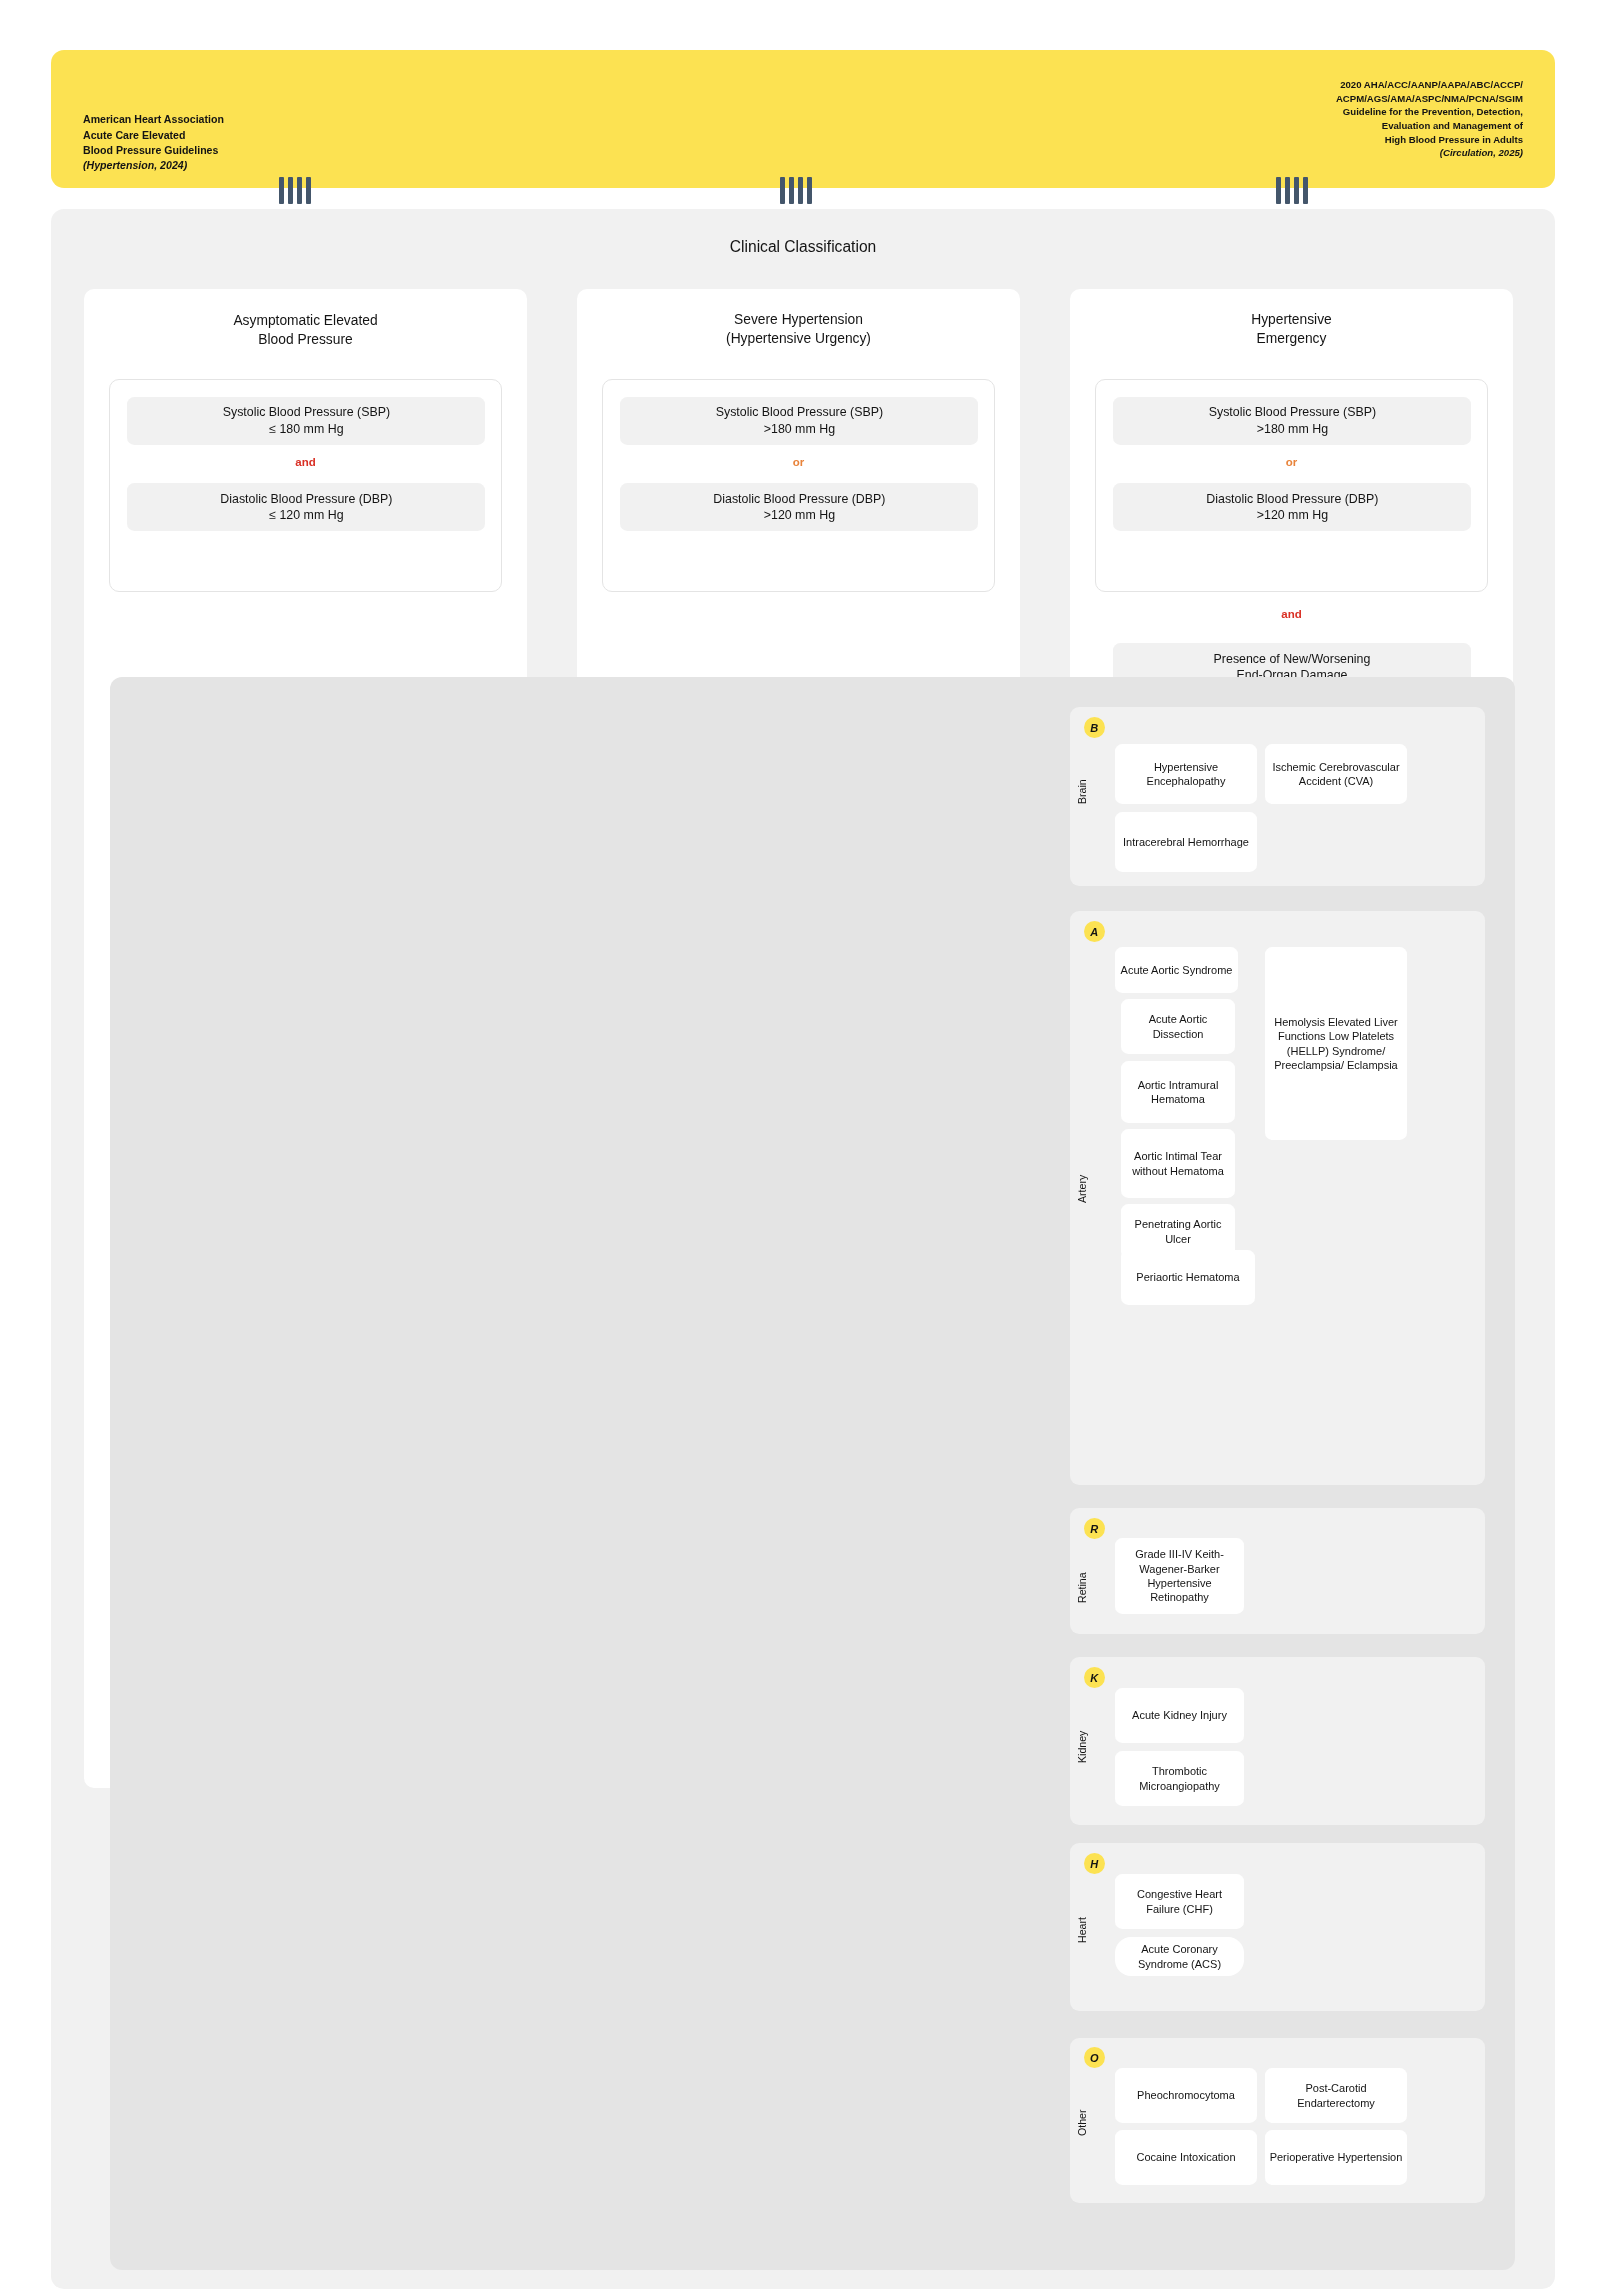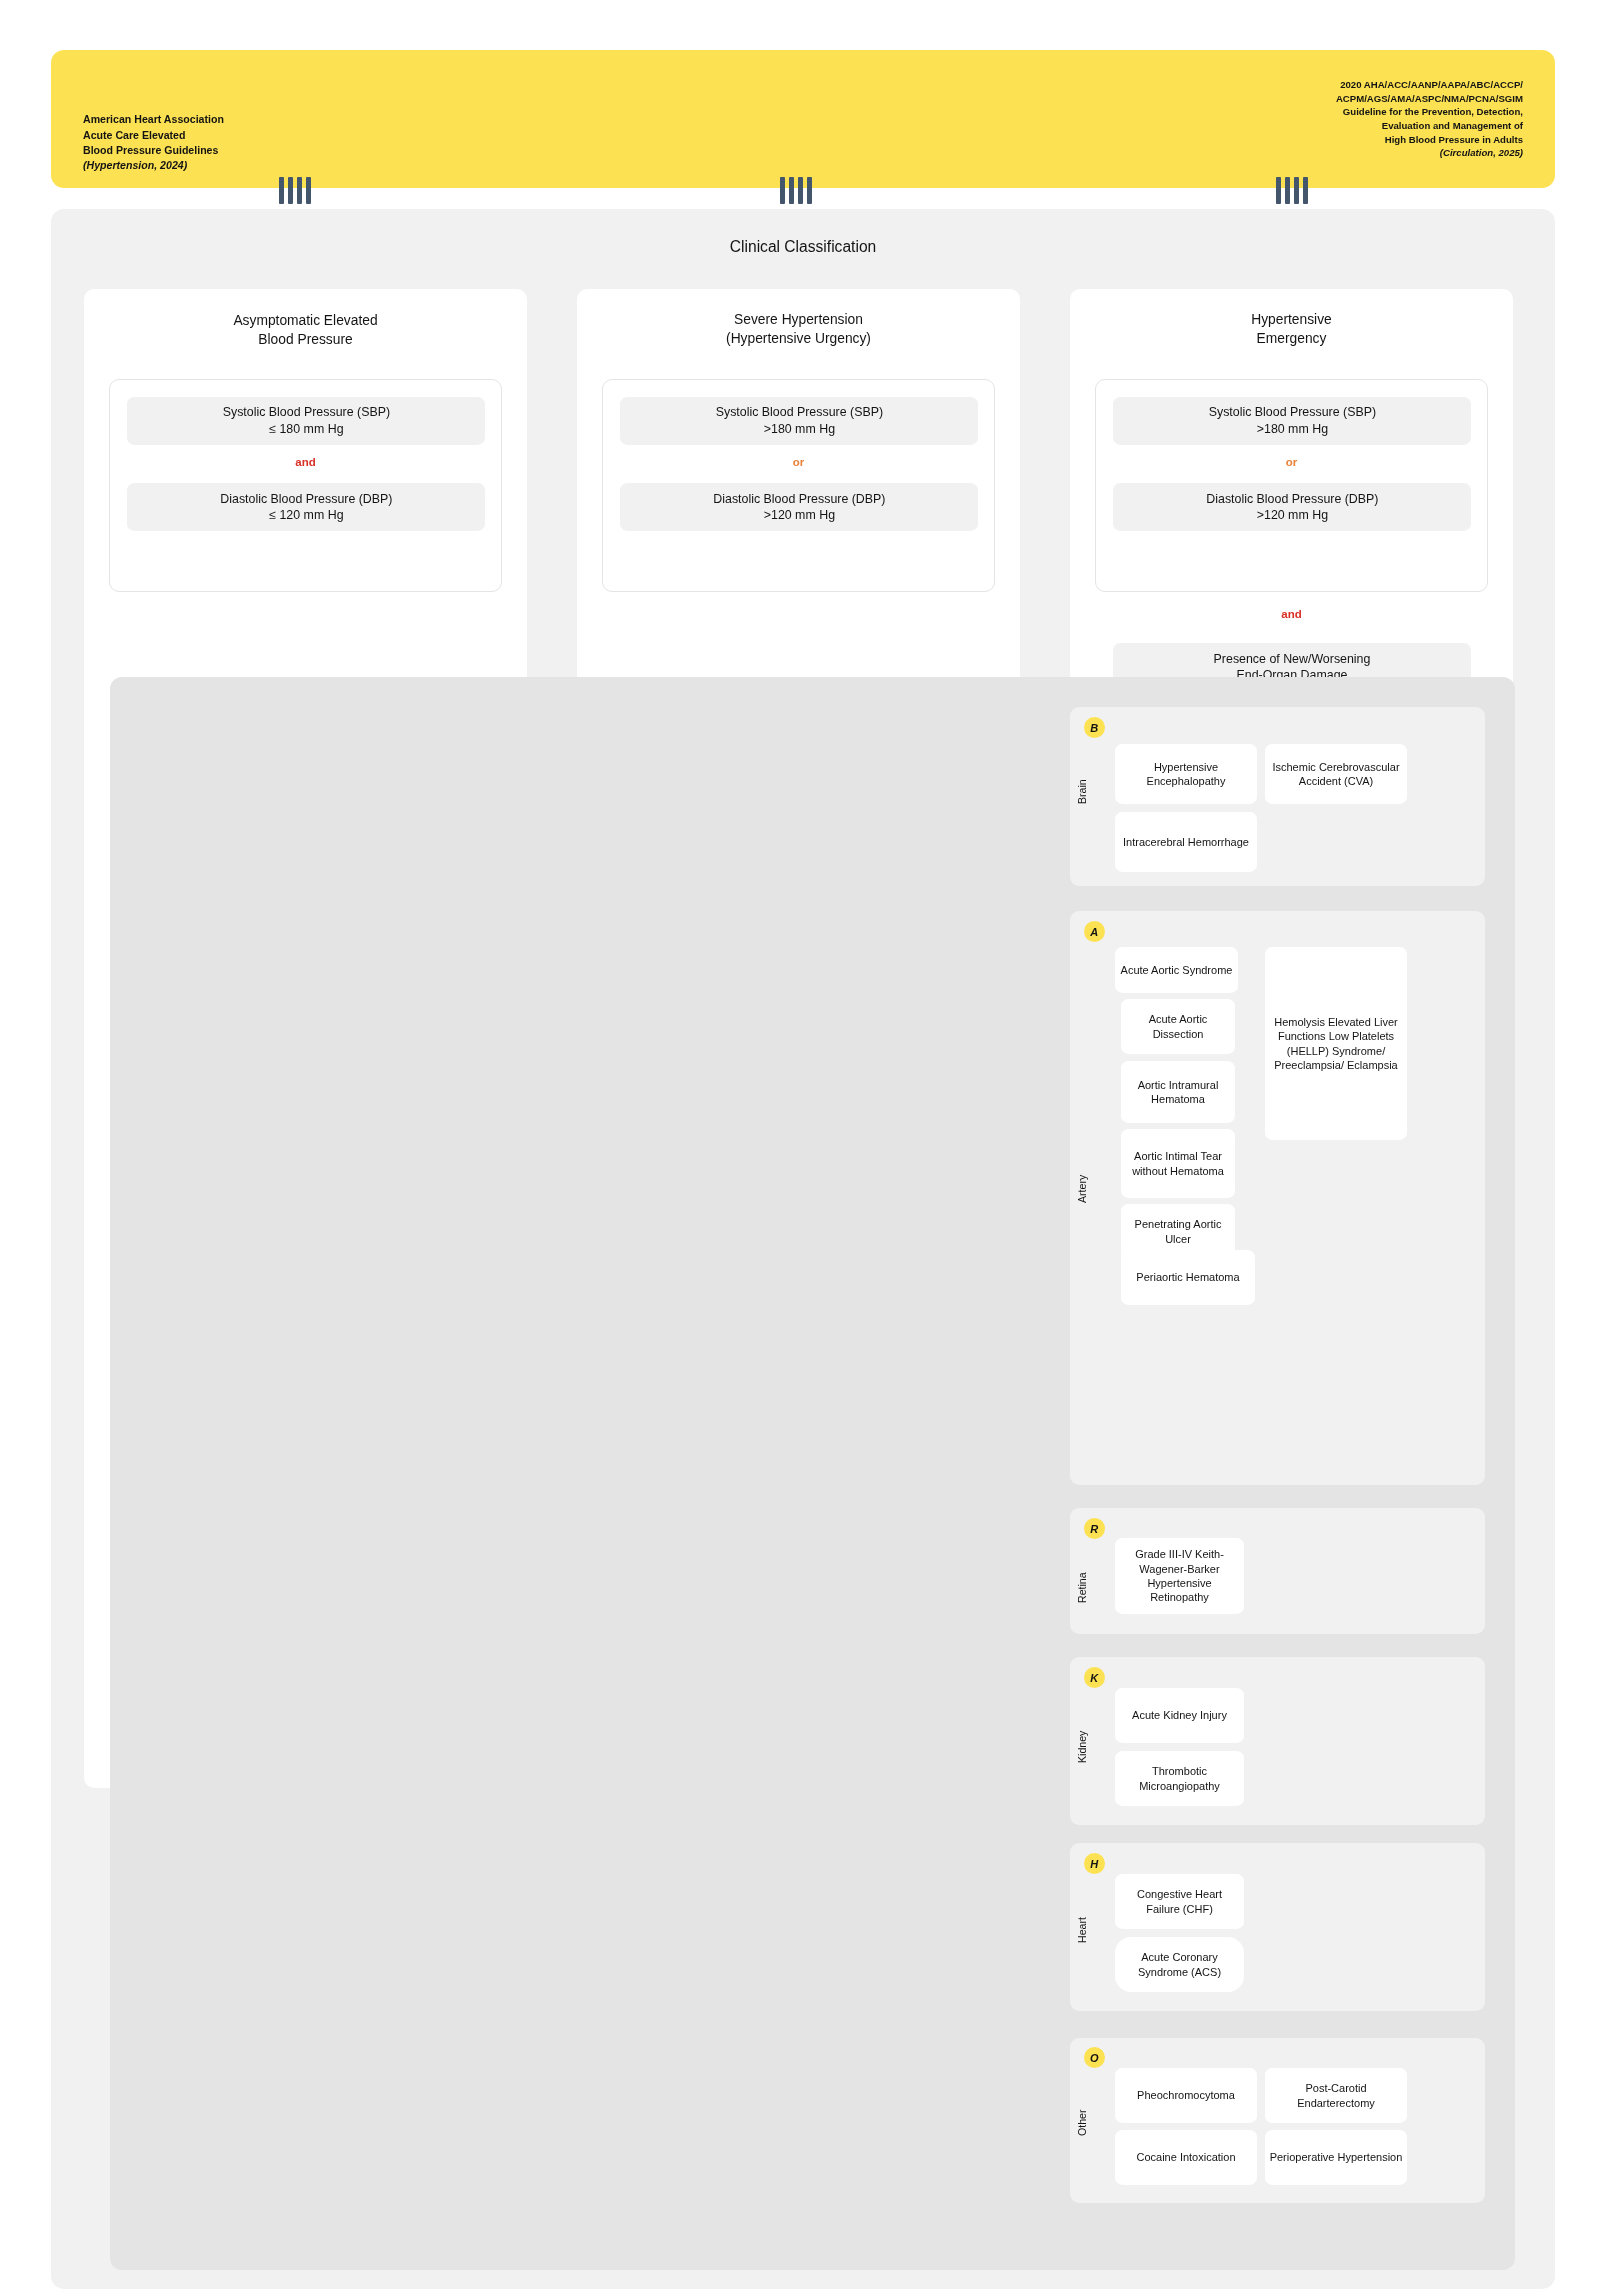--- a/index.html
+++ b/index.html
@@ -273,21 +273,21 @@
     <div class="badge" style="left:13.8px; top:10px;">K</div>
     <div class="organ-label" style="top:55px; height:69px;">Kidney</div>
     <div class="obox" style="left:45px; top:31px; width:129px; height:55px;">Acute Kidney Injury</div>
     <div class="obox" style="left:45px; top:94px; width:129px; height:55px;">Thrombotic Microangiopathy</div>
   </div>
 
   <div class="organ-block" style="left:1070px; top:1843px; width:415px; height:168px;">
     <div class="badge" style="left:13.8px; top:10px;">H</div>
     <div class="organ-label" style="top:57px; height:60px;">Heart</div>
     <div class="obox" style="left:45px; top:31px; width:129px; height:55px;">Congestive Heart Failure (CHF)</div>
-    <div class="obox" style="left:45px; top:94px; width:129px; height:55px;border-radius:16px;">Acute Coronary Syndrome (ACS)</div>
+    <div class="obox" style="left:45px; top:94px; width:129px; height:39px;border-radius:16px;">Acute Coronary Syndrome (ACS)</div>
   </div>
 
   <div class="organ-block" style="left:1070px; top:2038px; width:415px; height:165px;">
     <div class="badge" style="left:13.8px; top:9.2px;">O</div>
     <div class="organ-label" style="top:55px; height:60px;">Other</div>
     <div class="obox" style="left:45px; top:30px; width:142px; height:55px;">Pheochromocytoma</div>
     <div class="obox" style="left:195px; top:30px; width:142px; height:55px;">Post-Carotid Endarterectomy</div>
     <div class="obox" style="left:45px; top:92px; width:142px; height:55px;">Cocaine Intoxication</div>
     <div class="obox" style="left:195px; top:92px; width:142px; height:55px;">Perioperative Hypertension</div>
   </div>

